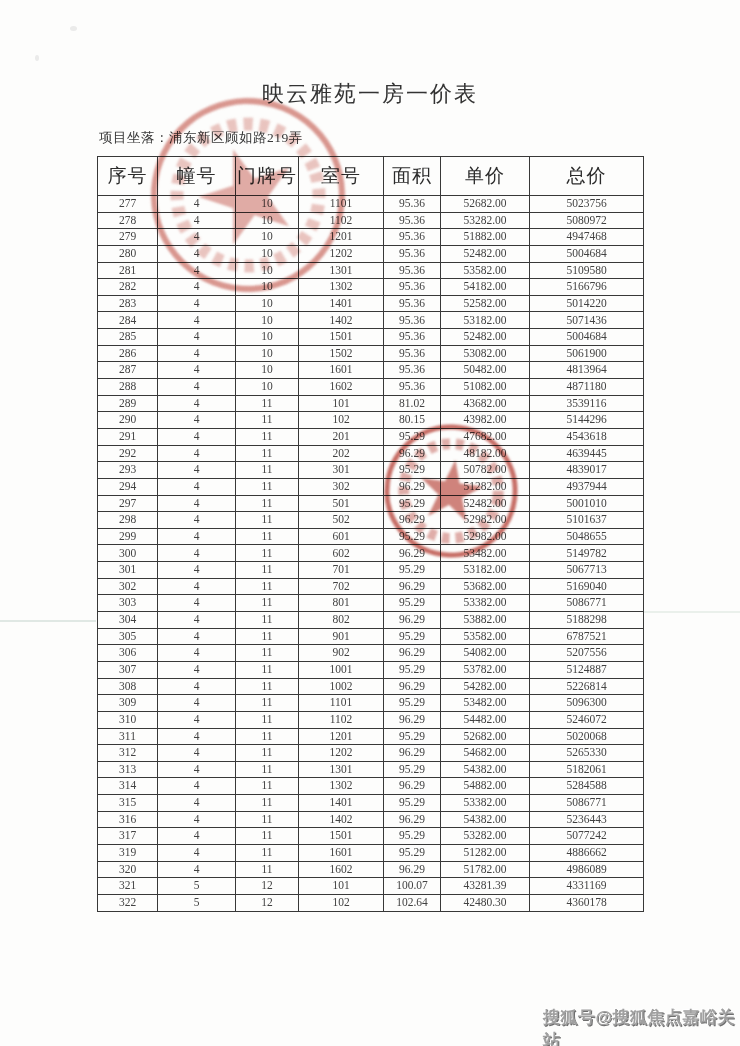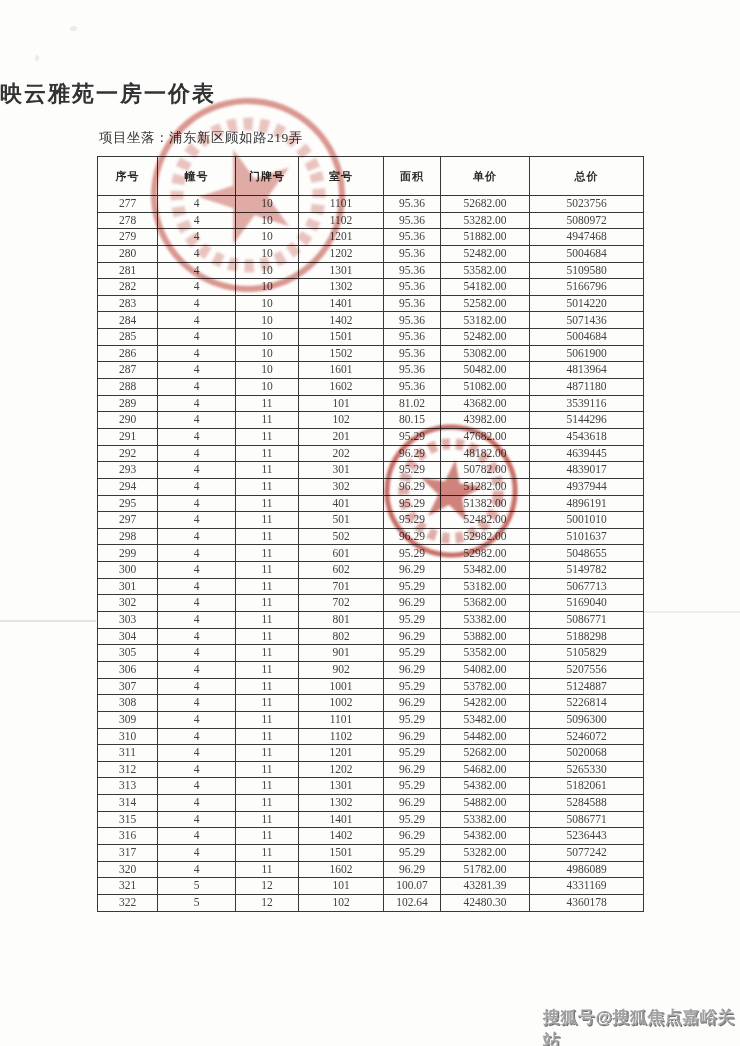--- a/index.html
+++ b/index.html
@@ -11,38 +11,38 @@
   .page{
     position:absolute;inset:0;background:#fdfdfc;
   }
   
   .speck{position:absolute;border-radius:50%;background:#c9c9c9;opacity:.35;}
   .speck.s1{left:70px;top:26px;width:7px;height:5px;}
   .speck.s2{left:35px;top:55px;width:4px;height:6px;}
   
   .doc-title{
     position:absolute;left:0;top:79px;width:740px;margin:0;
-    text-align:left;font-size:22px;font-weight:700;letter-spacing:2px;color:#333;
+    text-align:center;font-size:22px;font-weight:400;letter-spacing:2px;color:#333;
   }
   
   .location{
     position:absolute;left:99px;top:129px;
     font-size:13.5px;font-weight:400;color:#383838;letter-spacing:.5px;
   }
   
   table.price-table{
     position:absolute;left:97px;top:156px;width:546px;
     border-collapse:collapse;table-layout:fixed;
   }
   .price-table th,.price-table td{
     border:1px solid #383838;text-align:center;vertical-align:middle;
     padding:0;overflow:hidden;white-space:nowrap;
   }
   .price-table th{
-    height:38px;font-size:11px;font-weight:700;color:#2b2b2b;letter-spacing:1px;
+    height:38px;font-size:19px;font-weight:400;color:#2b2b2b;letter-spacing:1px;
   }
   .price-table td{
     height:15.65px;font-size:11.5px;line-height:1;color:#424242;
   }
   
   .stamp{
     position:absolute;mix-blend-mode:multiply;filter:blur(1.1px);
     pointer-events:none;
   }
   .stamp.stamp-top{left:148px;top:95px;width:200px;height:200px;opacity:.62;transform:rotate(-18deg);}
@@ -251,29 +251,20 @@
         <tr>
           <td>294</td>
           <td>4</td>
           <td>11</td>
           <td>302</td>
           <td>96.29</td>
           <td>51282.00</td>
           <td>4937944</td>
         </tr>
         <tr>
-          <td>295</td>
-          <td>4</td>
-          <td>11</td>
-          <td>401</td>
-          <td>95.29</td>
-          <td>51382.00</td>
-          <td>4896191</td>
-        </tr>
-        <tr>
           <td>297</td>
           <td>4</td>
           <td>11</td>
           <td>501</td>
           <td>95.29</td>
           <td>52482.00</td>
           <td>5001010</td>
         </tr>
         <tr>
           <td>298</td>
@@ -338,21 +329,21 @@
           <td>53882.00</td>
           <td>5188298</td>
         </tr>
         <tr>
           <td>305</td>
           <td>4</td>
           <td>11</td>
           <td>901</td>
           <td>95.29</td>
           <td>53582.00</td>
-          <td>5105829</td>
+          <td>6787521</td>
         </tr>
         <tr>
           <td>306</td>
           <td>4</td>
           <td>11</td>
           <td>902</td>
           <td>96.29</td>
           <td>54082.00</td>
           <td>5207556</td>
         </tr>
@@ -447,20 +438,29 @@
           <td>5236443</td>
         </tr>
         <tr>
           <td>317</td>
           <td>4</td>
           <td>11</td>
           <td>1501</td>
           <td>95.29</td>
           <td>53282.00</td>
           <td>5077242</td>
+        </tr>
+        <tr>
+          <td>319</td>
+          <td>4</td>
+          <td>11</td>
+          <td>1601</td>
+          <td>95.29</td>
+          <td>51282.00</td>
+          <td>4886662</td>
         </tr>
         <tr>
           <td>320</td>
           <td>4</td>
           <td>11</td>
           <td>1602</td>
           <td>96.29</td>
           <td>51782.00</td>
           <td>4986089</td>
         </tr>

